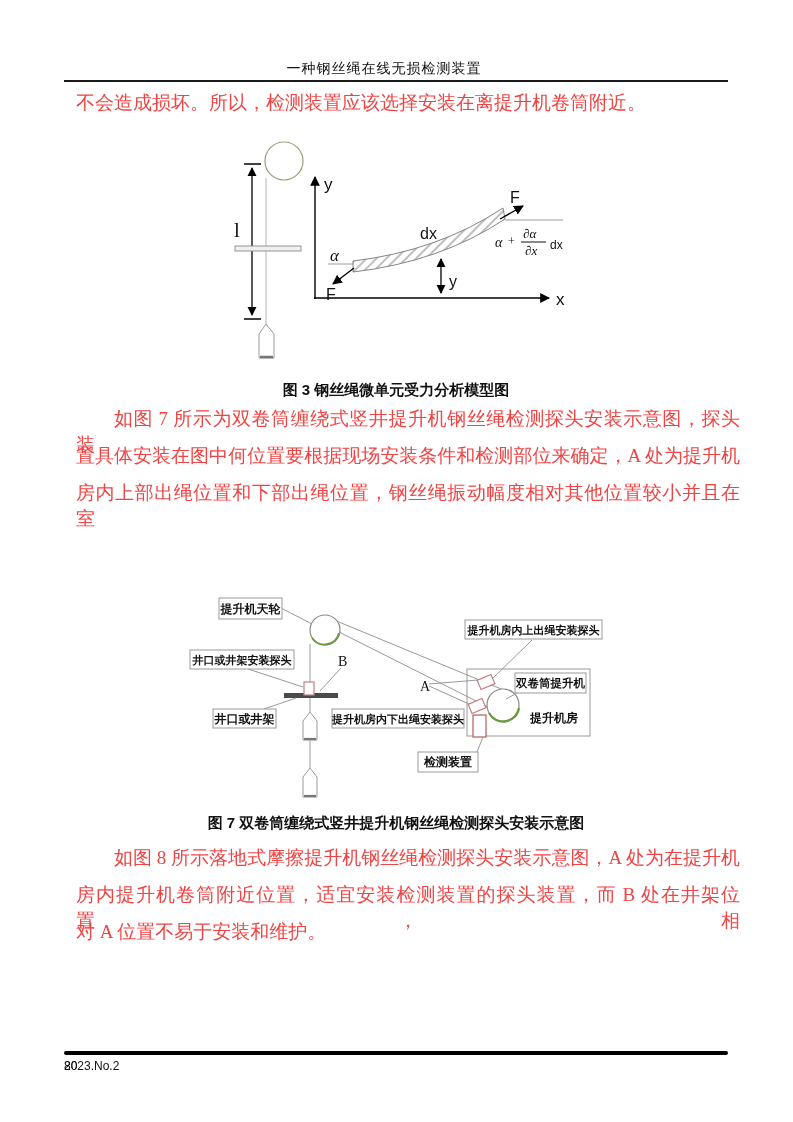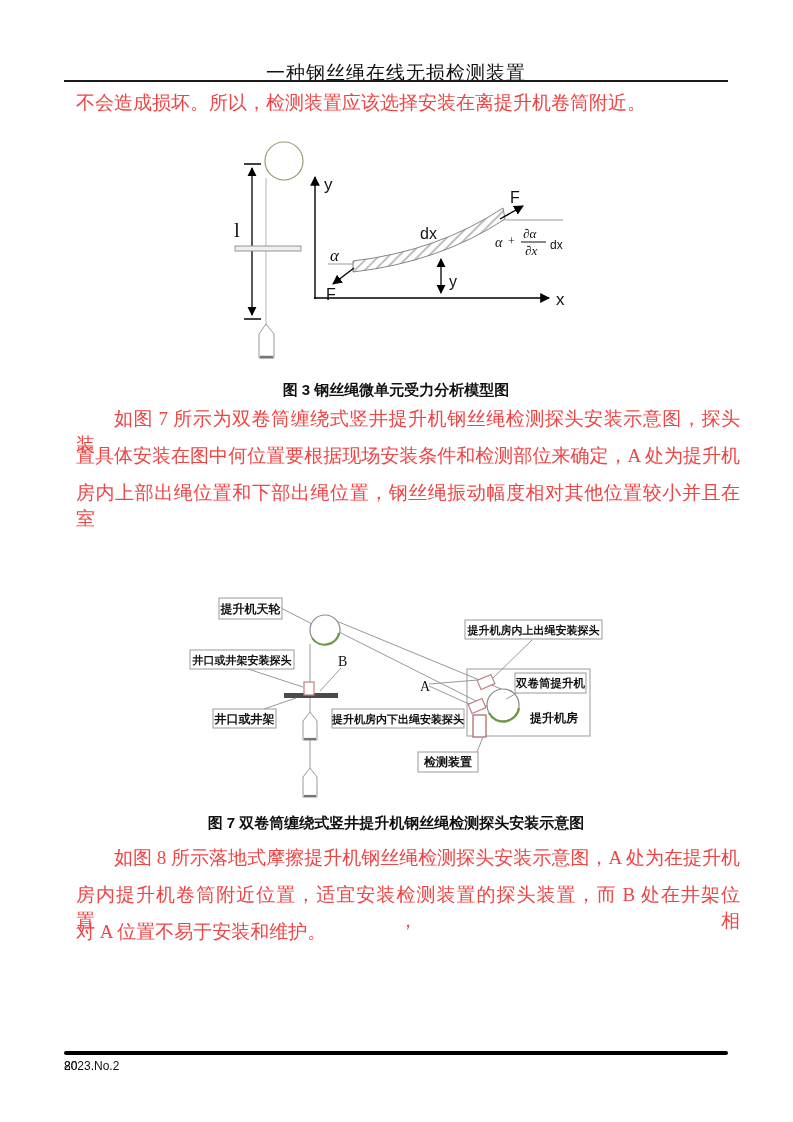--- a/index.html
+++ b/index.html
@@ -2,22 +2,22 @@
 <html><head>
 <meta charset="utf-8">
 <style>
   html,body{margin:0;padding:0;background:#888;}
   .page{
     position:relative;width:793px;height:1122px;background:#ffffff;
     margin:0 auto;overflow:hidden;
     font-family:"Liberation Serif","DejaVu Serif",serif;color:#111;
   }
   .hdr-title{
-    position:absolute;left:64px;top:60px;width:664px;text-align:center;
-    font-size:19px;letter-spacing:1px;color:#111;
+    position:absolute;left:52px;top:60px;width:664px;text-align:center;
+    font-size:14px;letter-spacing:1px;color:#111;
   }
   .hdr-rule{position:absolute;left:64px;top:80px;width:664px;height:2px;background:#1a1a1a;}
   .bodyline{
     position:absolute;left:76px;width:664px;font-size:19px;line-height:26px;
     white-space:nowrap;color:#ef4444;
   }
   .fill{white-space:normal;text-align:justify;text-align-last:justify;font-family:Liberation Serif, serif;}
   .indent{text-indent:38px;}
   .caption{
     position:absolute;left:64px;width:664px;text-align:center;

